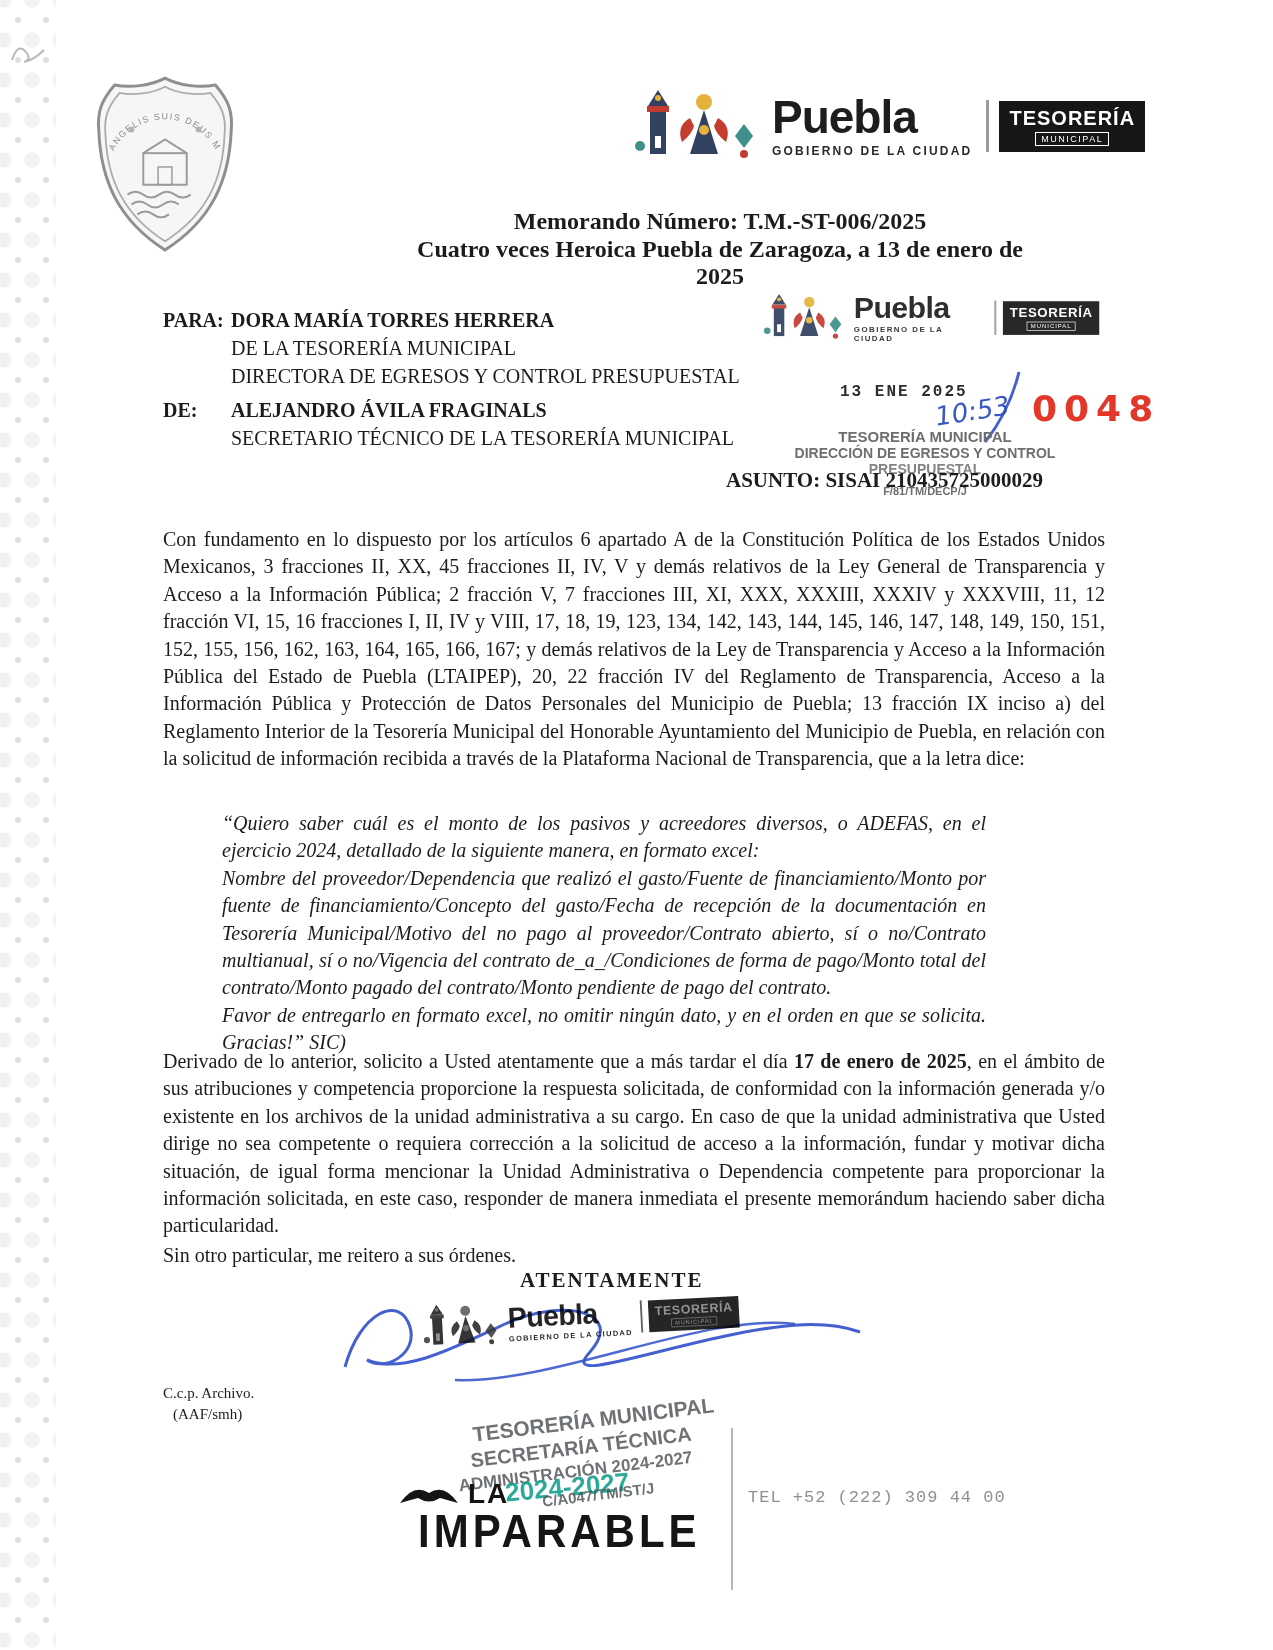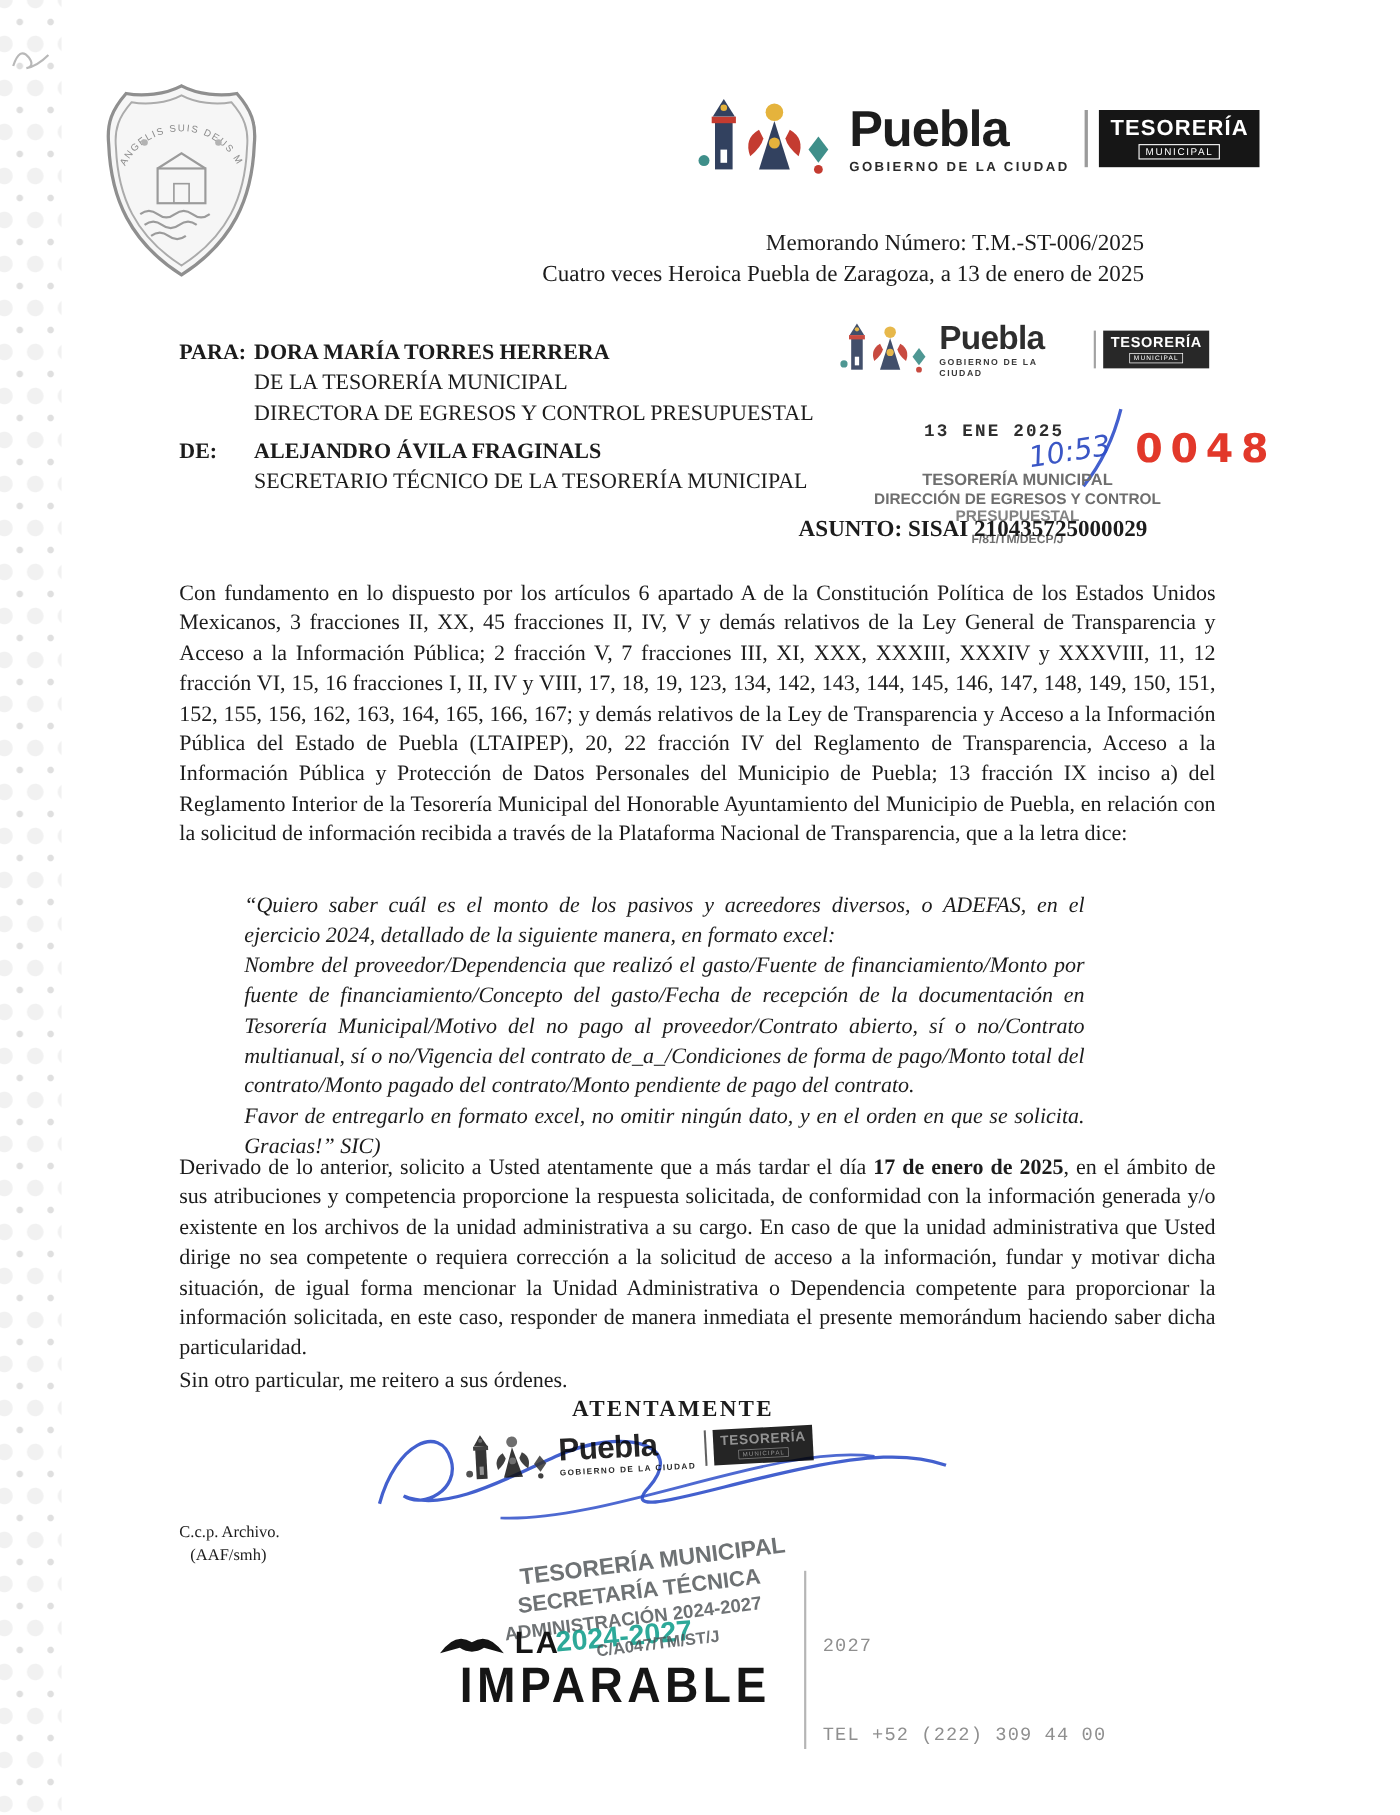--- a/index.html
+++ b/index.html
@@ -24,21 +24,21 @@
   .plogo { display:flex; align-items:center; }
   .plogo-text { margin-left:10px; }
   .plogo-name { font-family:"Liberation Sans", sans-serif; font-weight:bold; font-size:46px; letter-spacing:-1px; color:#1d1d1d; line-height:1; }
   .plogo-sub { font-family:"Liberation Sans", sans-serif; font-weight:bold; font-size:12px; letter-spacing:2.2px; color:#2a2a2a; margin-top:4px; }
   .plogo-divider { width:3px; height:52px; background:#9b9b9b; margin:0 10px 0 14px; }
   .plogo-box { background:#161616; color:#fff; padding:7px 10px 6px; text-align:center; }
   .plogo-box-title { font-family:"Liberation Sans", sans-serif; font-weight:bold; font-size:20px; letter-spacing:1px; line-height:1; }
   .plogo-box-sub { display:inline-block; font-family:"Liberation Sans", sans-serif; font-size:9px; letter-spacing:1.5px; border:1px solid #fff; padding:1px 5px; margin-top:4px; }
   .plogo.dark { filter:grayscale(1) brightness(.5) contrast(1.15); opacity:.85; }
 
-  .memo-line { font-weight:normal; font-size:21px; text-align:right; }
+  .memo-line { font-weight:bold; font-size:24px; text-align:center; }
 
   .addr-row { display:flex; font-size:20px; line-height:28px; }
   .addr-label { width:68px; font-weight:bold; flex:none; }
   .addr-name { font-weight:bold; }
 
   .body-par { font-size:20px; line-height:27.4px; text-align:justify;margin-top:20px; }
   .quote { font-style:italic; }
 
   .stamp-office { font-family:"Liberation Sans", sans-serif; font-weight:bold; color:#6e6e6e; text-align:center; }
   .stamp-date { font-family:Liberation Mono, monospace; font-weight:bold; font-size:16px; letter-spacing:2px; color:#2e2e2e; }
@@ -256,19 +256,18 @@
   <div class="abs" style="left:398px;top:1478px;display:flex;align-items:center;gap:8px">
     <svg width="62" height="26" viewBox="0 0 62 26">
       <path d="M2,22 Q16,2 31,12 Q46,2 60,22 L42,17 Q31,24 20,17 Z" fill="#141414"></path>
     </svg>
     <span class="imparable-la">LA</span>
   </div>
   <div class="abs imparable" style="left:418px;top:1506px">IMPARABLE</div>
 
   <div class="abs footer-rule" style="left:731px;top:1428px;height:162px"></div>
   <div class="abs footer-contact" style="left:748px;top:1430px">
-    <div>2027</div>
     <div>TEL +52 (222) 309 44 00</div>
     
     
   </div>
 
 </div>
 
 </body></html>

